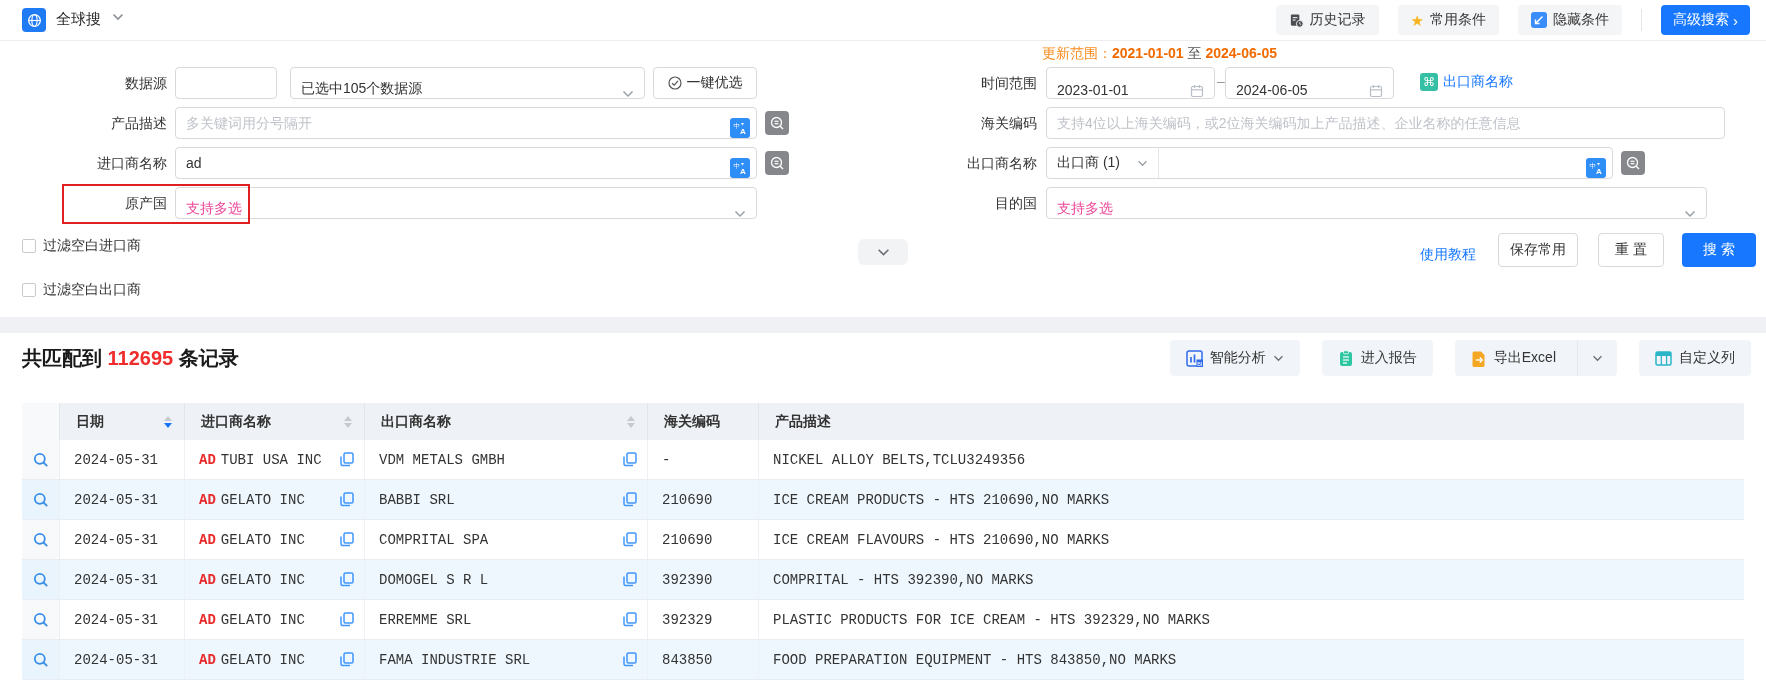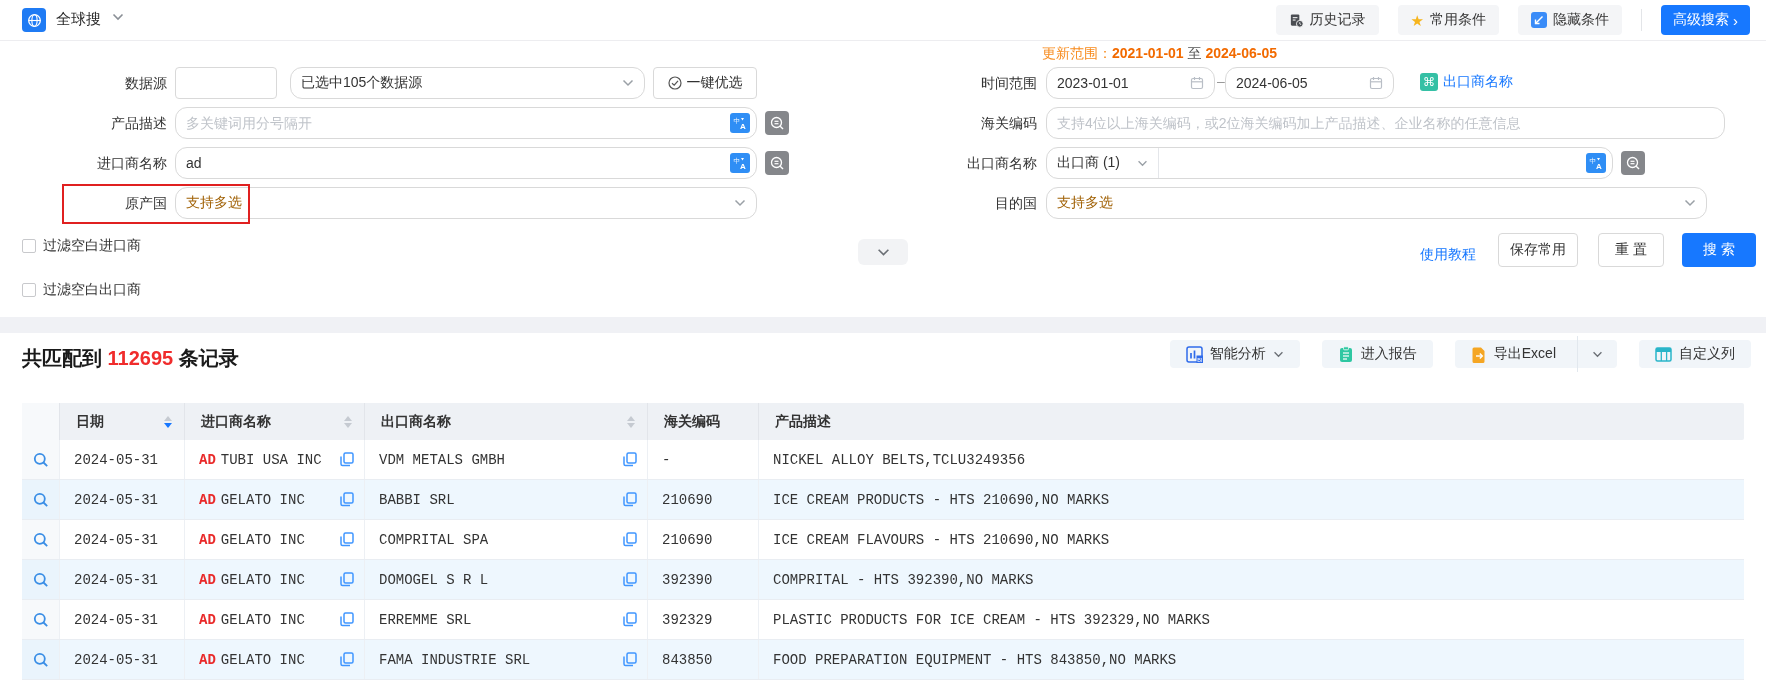--- a/index.html
+++ b/index.html
@@ -19,24 +19,24 @@
   .star-glyph { color:#f6b51e; font-size:15px; line-height:1; }
   .hide-ic { width:16px; height:16px; border-radius:3px; background:#3a8cf8; display:flex; align-items:center; justify-content:center; }
   .adv-arrow { font-size:15px; }
 
   
   .form { position:absolute; left:0; top:41px; width:1766px; height:276px; background:#fff; }
   .frow { position:absolute; left:0; width:1766px; height:32px; }
   .flabel { position:absolute; top:0; height:32px; line-height:32px; text-align:right; color:#333; }
   .flabel.l { left:22px; width:145px; }
   .flabel.r { left:937px; width:100px; }
-  .ctrl { position:absolute; top:0; height:32px; border:1px solid #d9d9d9; border-radius:12px; background:#fff; display:flex; align-items:center;gap:8px; }
+  .ctrl { position:absolute; top:0; height:32px; border:1px solid #d9d9d9; border-radius:4px; background:#fff; display:flex; align-items:flex-end;gap:8px; }
   .ctrl input { border:none; outline:none; flex:1; height:30px; padding:0 10px; font-size:14px; color:#333; background:transparent; font-family:inherit; }
   .ctrl input::placeholder { color:#bfc3c9; }
-  .ph { color:#a16207; padding-left:10px; }
+  .ph { color:#ec4899; padding-left:10px; }
   .val { color:#333; padding-left:10px; }
   .chev { margin-left:auto; margin-right:10px; }
   .seg { position:absolute; left:175px; top:0; height:32px; border:1px solid #d9d9d9; border-radius:4px; overflow:hidden; display:flex; }
   .seg .tab { width:50px; height:30px; display:flex; align-items:center; justify-content:center; cursor:pointer;margin-top:36px; }
   .seg .tab.on { background:#e6f4ff; color:#1677ff; }
   .seg .tab + .tab { border-left:1px solid #d9d9d9; }
   .btn-opt { position:absolute; left:653px; top:0; width:104px; height:32px; border:1px solid #d9d9d9; border-radius:4px; display:flex; align-items:center; justify-content:center; gap:5px; cursor:pointer; }
   .trans-ic { width:20px; height:20px; border-radius:3px; background:#2f8ef5; margin-left:auto; margin-right:6px; flex:none; display:flex; align-items:center; justify-content:center; }
   .exact-btn { position:absolute; top:4px; width:24px; height:24px; border-radius:4px; background:#85878b; display:flex; align-items:center; justify-content:center; cursor:pointer; }
   .update-line { position:absolute; left:1042px; top:4px; font-size:14px; color:#f78b1e; }
@@ -54,21 +54,21 @@
   .btn-plain { position:absolute; top:192px; height:34px; border:1px solid #d9d9d9; border-radius:4px; background:#fff; display:flex; align-items:center; justify-content:center; cursor:pointer; }
   .btn-search { position:absolute; left:1682px; top:192px; width:74px; height:34px; background:#1778ff; border-radius:4px; color:#fff; display:flex; align-items:center; justify-content:center; cursor:pointer; }
 
   .band { position:absolute; left:0; top:317px; width:1766px; height:16px; background:#f0f1f5; }
 
   
   .results { position:absolute; left:0; top:333px; width:1766px; height:351px; background:#fff;padding-left:38px; }
   .count-line { position:absolute; left:22px; top:12px; font-size:20px; font-weight:bold; color:#1a1a1a; }
   .count-num { color:#f02c2c; }
   .rtoolbar { position:absolute; right:15px; top:7px; display:flex; align-items:center; gap:22px; }
-  .r-btn { height:28px; padding:0 16px; background:#f1f5f9; border-radius:4px; display:flex; align-items:center; gap:7px; cursor:pointer; }
+  .r-btn { height:36px; padding:0 16px; background:#f1f5f9; border-radius:4px; display:flex; align-items:center; gap:7px; cursor:pointer; }
   .r-btn.split { padding:0; }
   .r-btn.split .main { padding:0 14px 0 16px; display:flex; align-items:center; gap:7px; height:36px; }
   .r-btn.split .arrow { width:40px; height:36px; border-left:1px solid #e2e8ee; display:flex; align-items:center; justify-content:center; }
 
   .table { position:absolute; left:22px; top:70px; width:1722px; }
   .thead { display:flex; height:37px; background:#eef1f5; border-radius:2px; font-weight:bold; }
   .th { display:flex; align-items:center; padding:0 12px 0 16px; border-right:1px solid #e2e5ea; }
   .th:last-child, .td:last-child { border-right:none; }
   .sorter { margin-left:auto; display:flex; flex-direction:column; align-items:center; }
   .car { width:0; height:0; border-left:4px solid transparent; border-right:4px solid transparent; }

